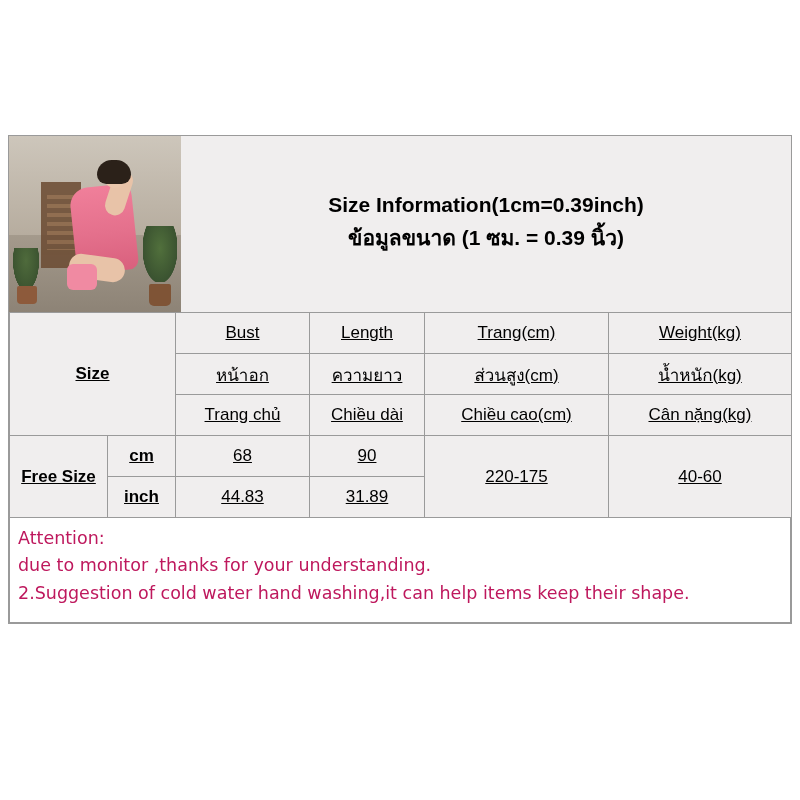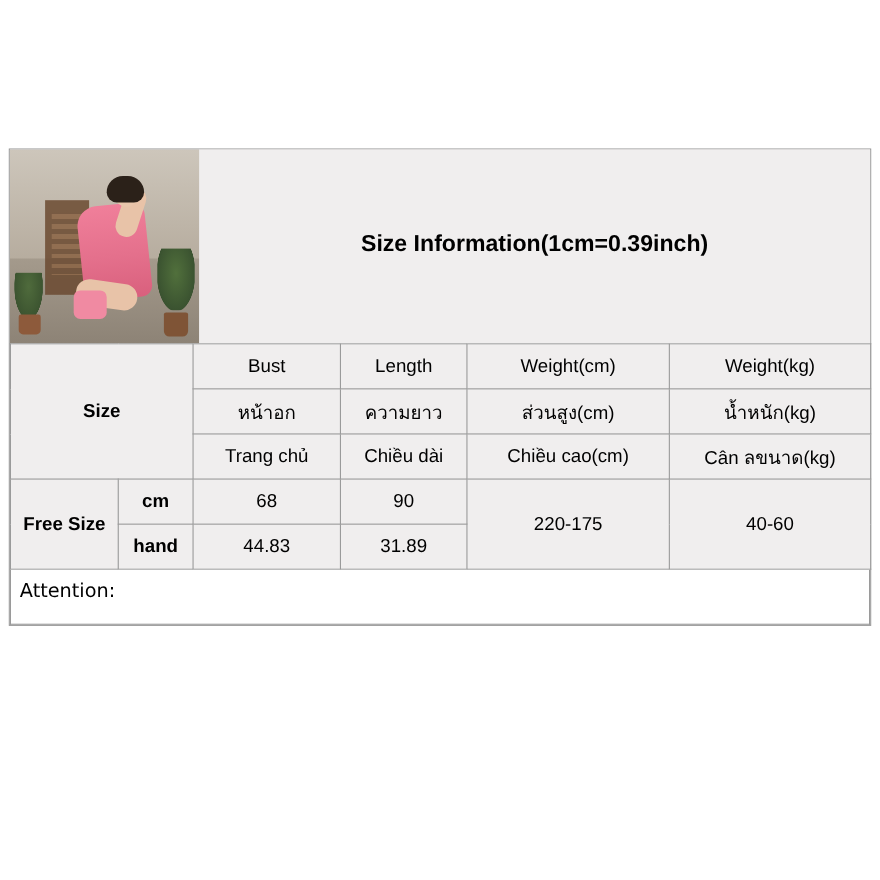--- a/index.html
+++ b/index.html
@@ -181,20 +181,21 @@
   }
   table.size-table td {
     border: 1px solid #9a9a9a;
     text-align: center;
     vertical-align: middle;
     font-size: 17px;
     color: #000;
     height: 36px;
     padding: 2px 4px;
     background: #f0eeee;
+    text-decoration: underline;
   }
   td.size-label {
     font-size: 25px;
     font-weight: bold;
   }
   td.free-size {
     font-size: 16px;
     font-weight: bold;
   }
   td.unit {
@@ -216,21 +217,21 @@
     border: 1px solid #9a9a9a;
     border-top: none;
     background: #ffffff;
     padding: 8px 8px 14px 8px;
     box-sizing: border-box;
   }
   .attention p {
     margin: 0 0 2px 0;
     font-size: 17.5px;
     line-height: 1.45;
-    color: #000000;
+    color: #be185d;
     font-family: "DejaVu Sans", sans-serif;
   }
   .attention .att-head {
     font-size: 17.5px;
   }
 </style>
 </head>
 <body>
 
 <div class="page">
@@ -253,67 +254,70 @@
           <div class="model-leg"></div>
           <div class="model-skin-arm"></div>
           <div class="model-head"></div>
           <div class="model-hair"></div>
           <div class="model-bag"></div>
         </div>
       </div>
 
       <div class="title-block">
         <div class="title-line">Size Information(1cm=0.39inch)</div>
+        <div class="title-line">ข้อมูลขนาด (1 ซม. = 0.39 นิ้ว)</div>
       </div>
 
     </div>
 
     <table class="size-table">
       <colgroup>
         <col class="col-a">
           <col class="col-b">
           <col class="col-c">
           <col class="col-d">
           <col class="col-e">
           <col class="col-f">
       </colgroup>
       <tbody>
         <tr>
           <td class="size-label" colspan="2" rowspan="3">Size</td>
           <td>Bust</td>
           <td>Length</td>
-          <td>Weight(cm)</td>
+          <td>Trang(cm)</td>
           <td>Weight(kg)</td>
         </tr>
         <tr>
           <td>หน้าอก</td>
           <td>ความยาว</td>
           <td>ส่วนสูง(cm)</td>
           <td>น้ำหนัก(kg)</td>
         </tr>
         <tr>
           <td>Trang chủ</td>
           <td>Chiều dài</td>
           <td>Chiều cao(cm)</td>
-          <td>Cân ลขนาด(kg)</td>
+          <td>Cân nặng(kg)</td>
         </tr>
         <tr>
           <td class="free-size" rowspan="2">Free Size</td>
           <td class="unit">cm</td>
           <td>68</td>
           <td>90</td>
           <td class="tall" rowspan="2">220-175</td>
           <td class="tall" rowspan="2">40-60</td>
         </tr>
         <tr>
-          <td class="unit">hand</td>
+          <td class="unit">inch</td>
           <td>44.83</td>
           <td>31.89</td>
         </tr>
       </tbody>
     </table>
 
     <div class="attention">
       <p class="att-head">Attention:</p>
+      <p>due to monitor ,thanks for your understanding.</p>
+      <p>2.Suggestion of cold water hand washing,it can help items keep their shape.</p>
     </div>
 
   </div>
 </div>
 
 </body></html>

